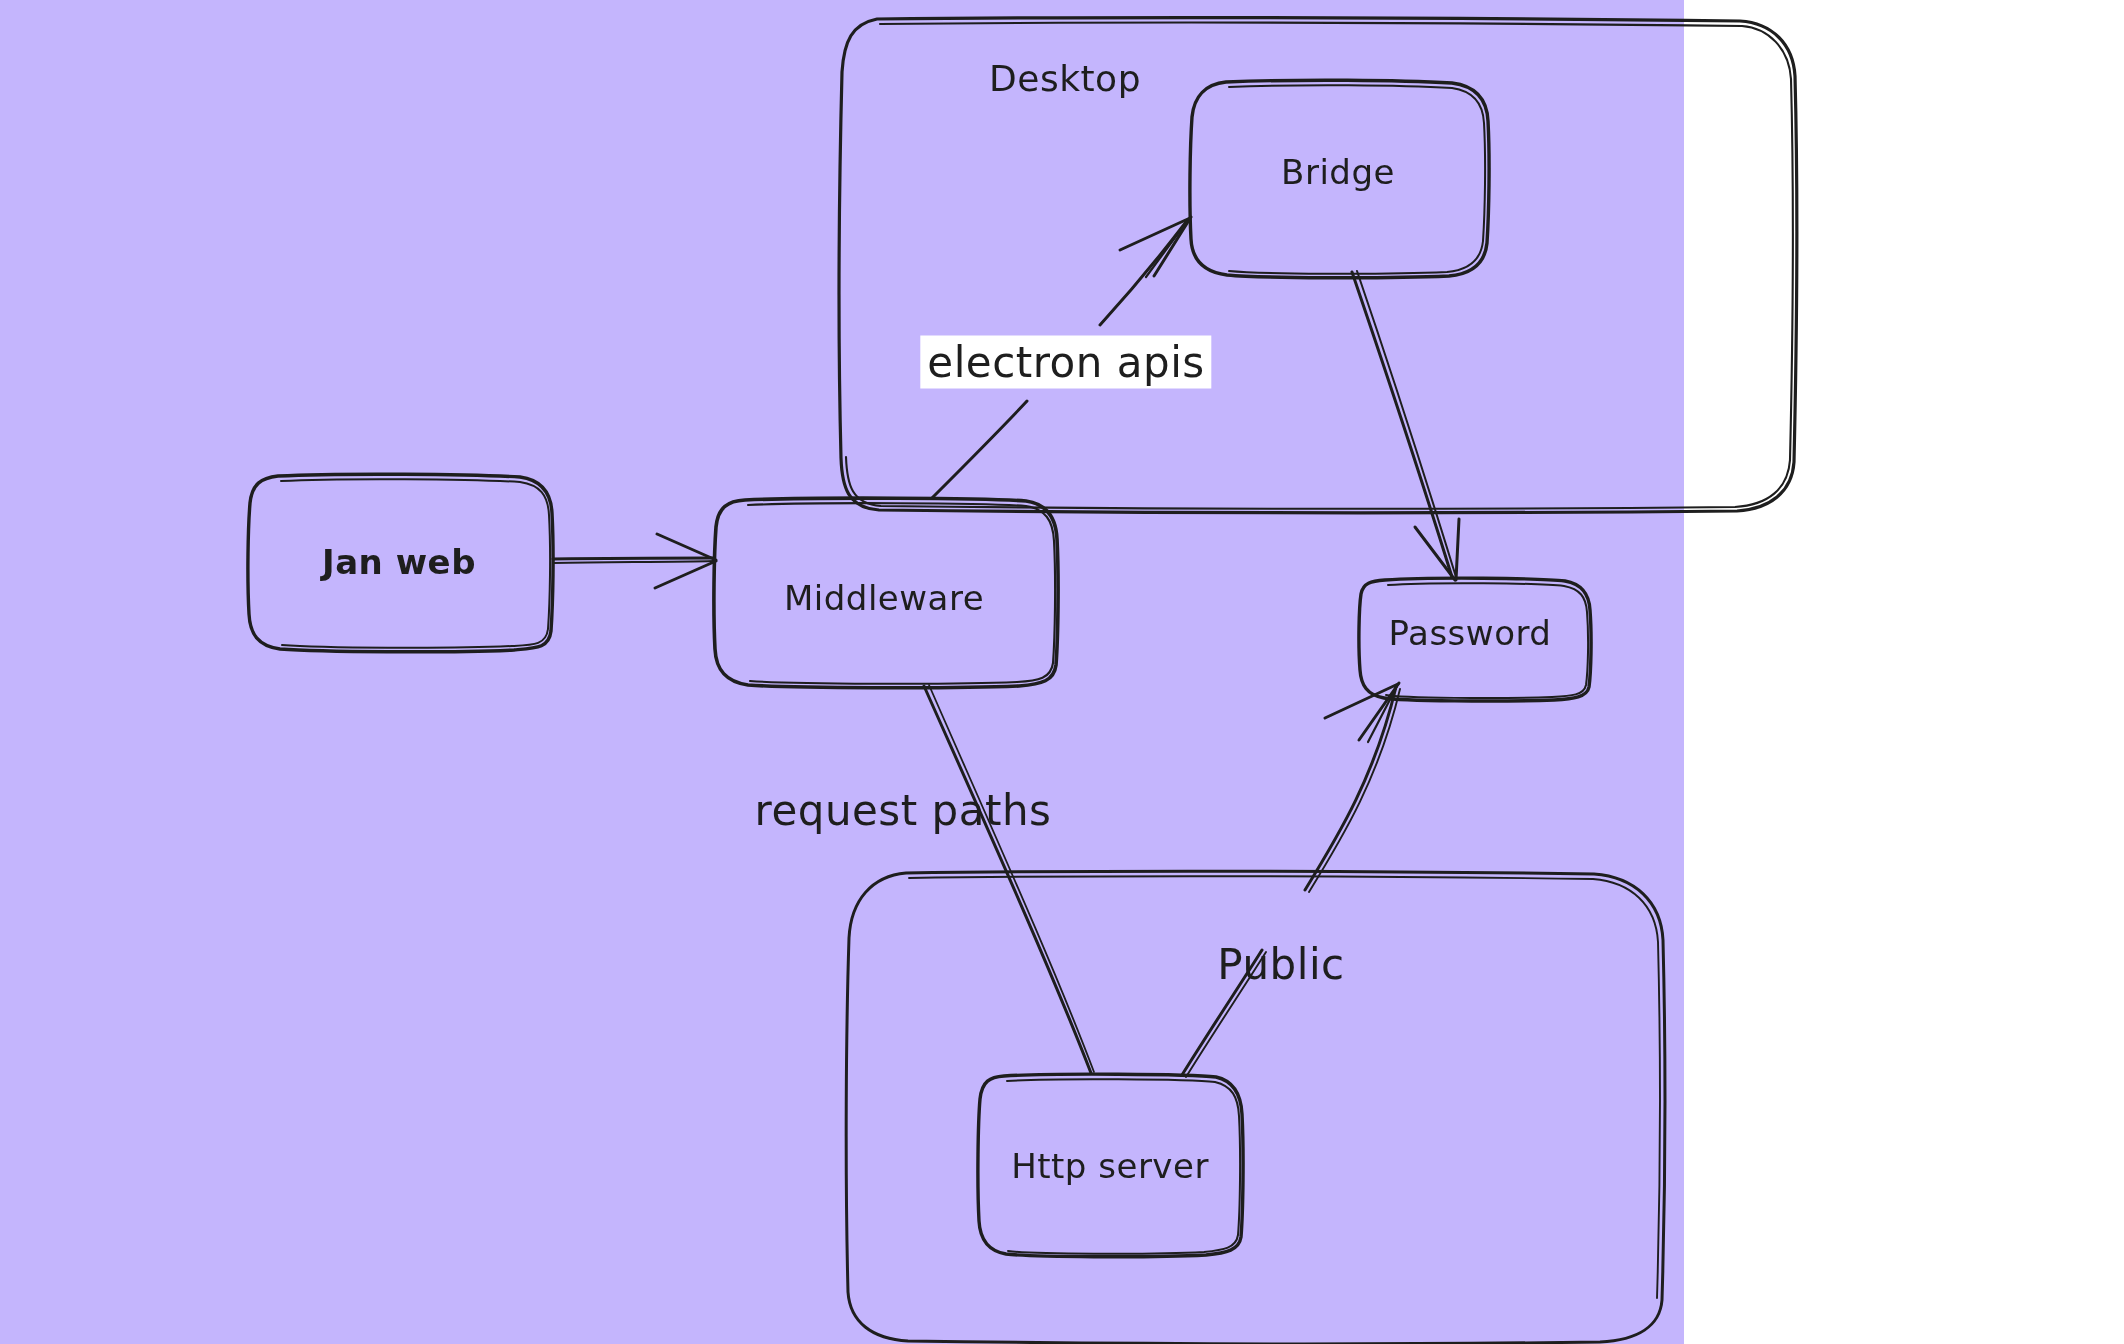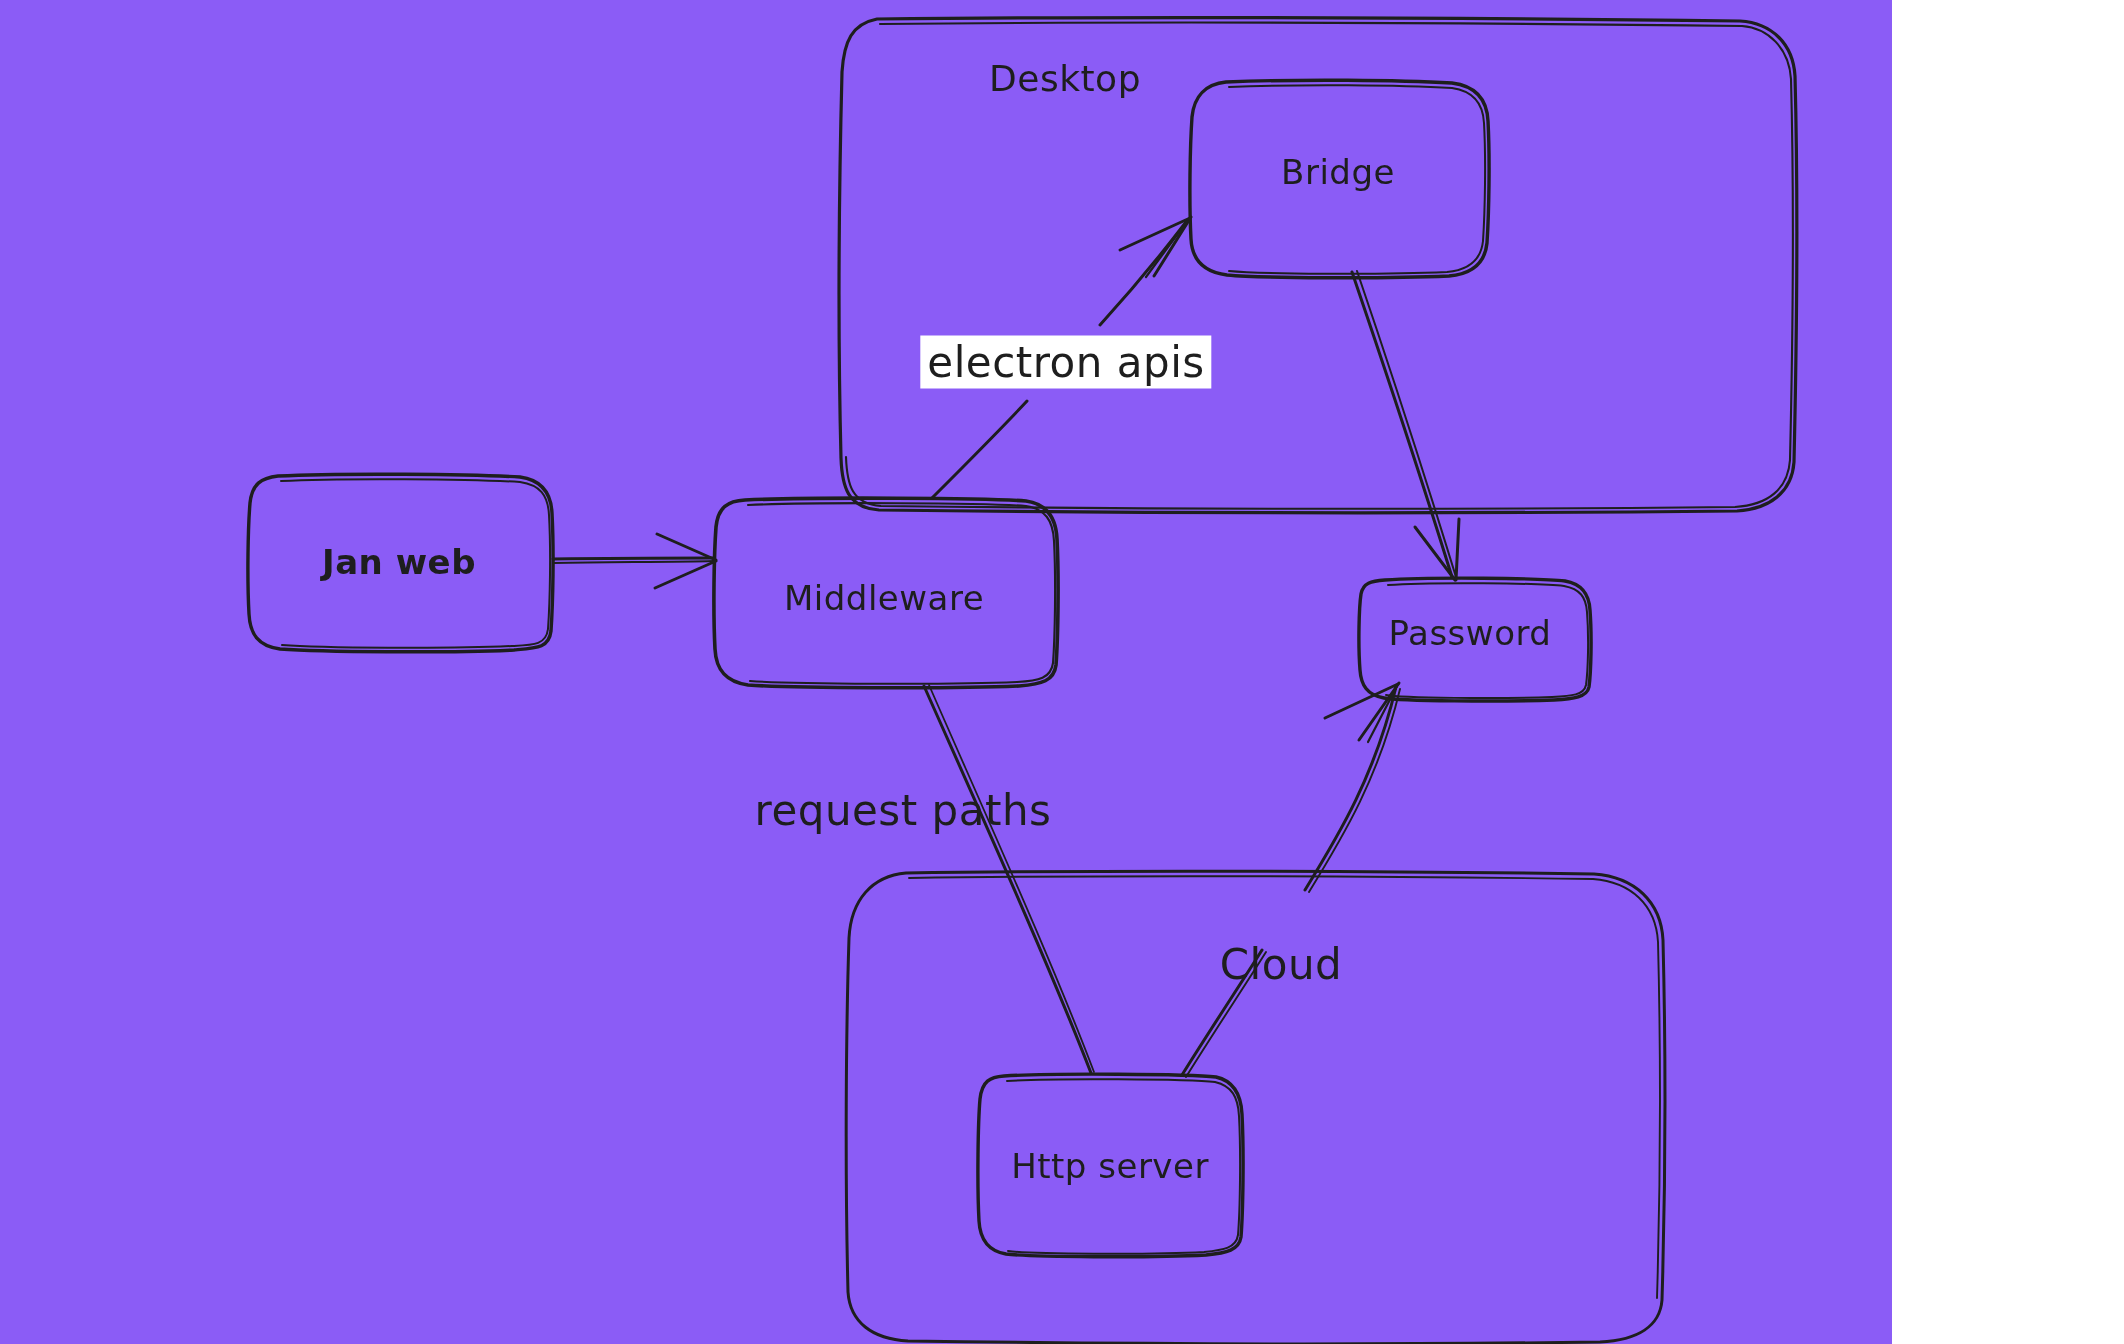--- a/index.html
+++ b/index.html
@@ -9,23 +9,23 @@
     background: #ffffff;
   }
   body {
     width: 2124px;
     height: 1344px;
     overflow: hidden;
     font-family: "DejaVu Sans", sans-serif;
   }
   #canvas {
     position: relative;
-    width: 1892px;
+    width: 1684px;
     height: 1344px;
-    background: #8b5cf6;
+    background: #c4b5fd;
   }
   #sketch {
     position: absolute;
     top: 0;
     left: 0;
     width: 2124px;
     height: 1344px;
   }
   .label {
     position: absolute;
@@ -185,18 +185,18 @@
   <div class="label node-label" style="left:1338px; top:172px;">Bridge</div>
 
   <div class="label node-label" style="left:1470px; top:633px;">Password</div>
 
   <div class="label node-label" style="left:1110px; top:1166px;">Http server</div>
 
   <div class="label edge-label" style="left:1066px; top:362px;">electron apis</div>
 
   <div class="label edge-label" style="left:903px; top:810px; background:transparent;">request paths</div>
 
-  <div class="label edge-label" style="left:1281px; top:964px; background:transparent;">Cloud</div>
+  <div class="label edge-label" style="left:1281px; top:964px; background:transparent;">Public</div>
 
   <div class="note-block" style="left:355px; top:963px;">
   </div>
 
 </div>
 
 </body></html>

